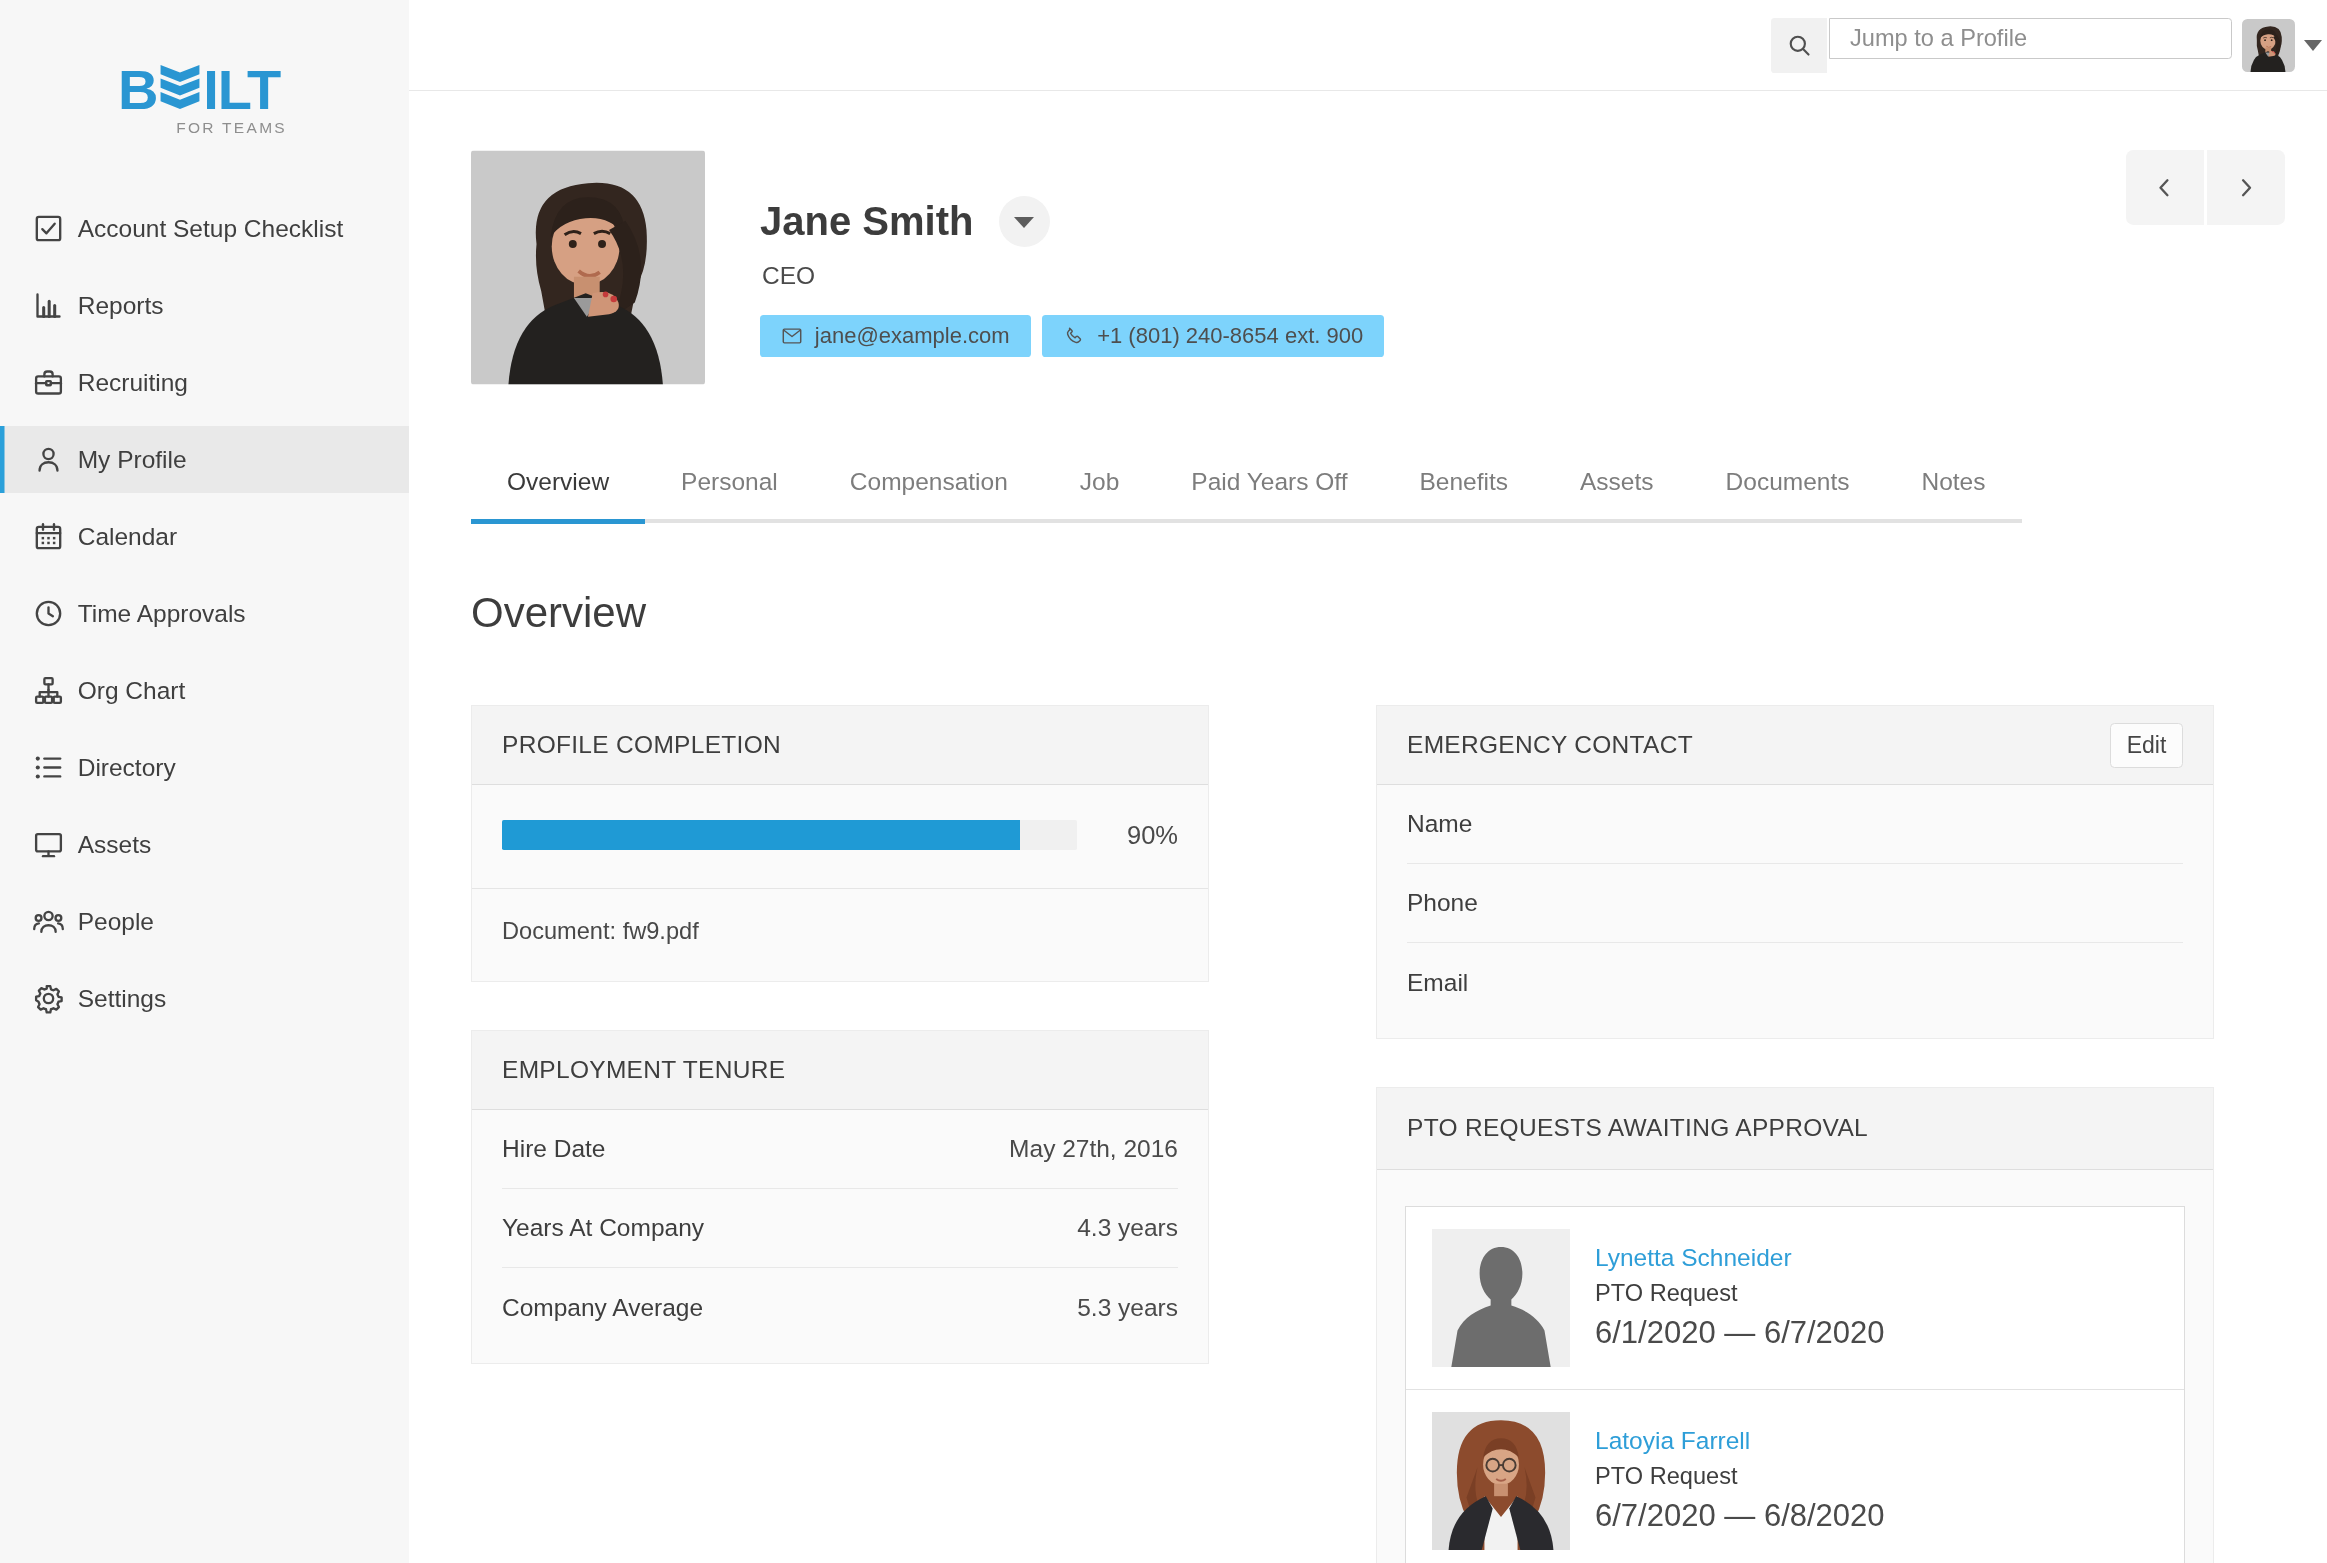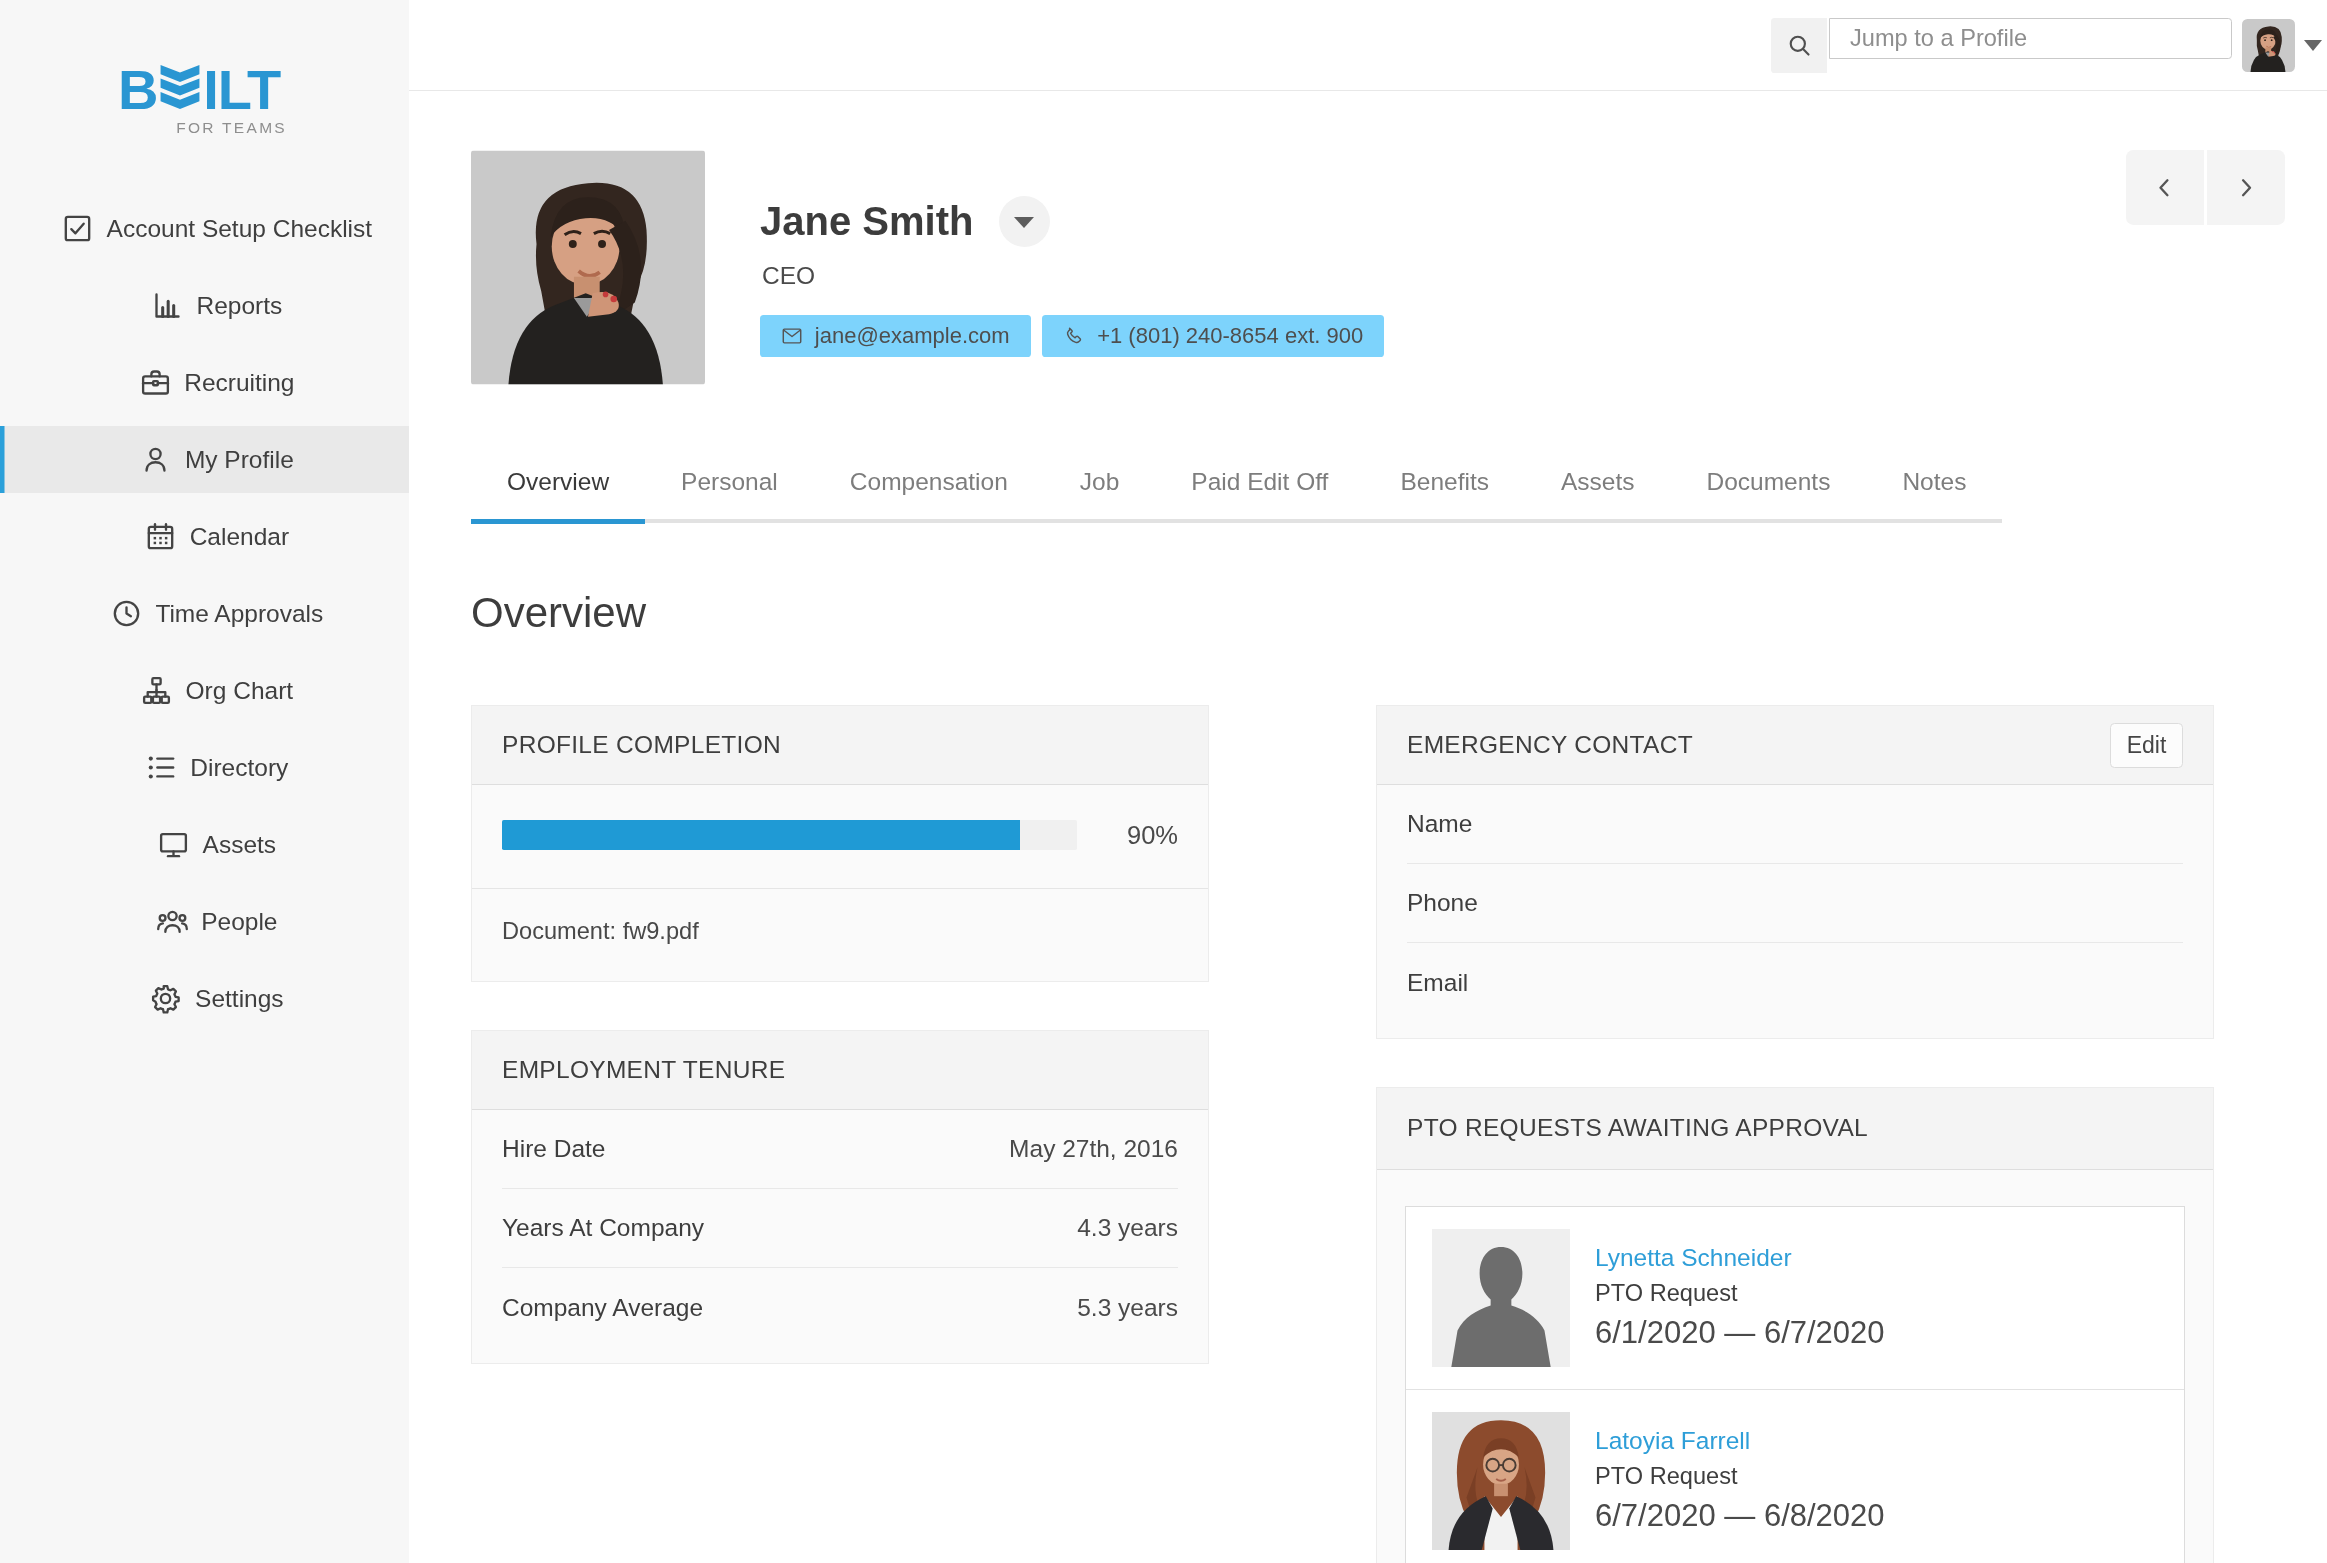--- a/index.html
+++ b/index.html
@@ -9,21 +9,21 @@
   
   .sidebar { position:absolute; left:0; top:0; width:409px; height:1564px; background:#f7f7f7; }
   .logo { position:absolute; left:118px; top:64px; width:169px; }
   .logo-row { display:flex; align-items:center; justify-content:flex-start; }
   .logo-letter { font-size:56px; line-height:51px; font-weight:800; color:#2a96d2; letter-spacing:-0.9px; }
   .logo-brick { width:42px; height:49px; margin:0 1.8px; }
   .logo-tag { margin-top:3.6px; text-align:right; font-size:15.5px; letter-spacing:2.3px; color:#8e8e8e; }
 
   .nav { position:absolute; left:0; top:195px; width:409px; }
   .nav-item { height:67px; margin-bottom:10px; display:flex; align-items:center;
-              padding-left:24px; font-size:24.5px; color:#3f3f3f; cursor:pointer;justify-content:center; }
+              padding-left:32px; font-size:24.5px; color:#3f3f3f; cursor:pointer; }
   .nav-item.active { background:#e9e9e9; box-shadow:inset 4.5px 0 0 #2ba0da; }
   .nico { width:33px; height:33px; margin-right:12.7px; flex:none;
           stroke:#444; fill:none; stroke-width:1.7; stroke-linecap:round; stroke-linejoin:round; }
   .nico .fl { fill:#444; stroke:none; }
 
   
   .topbar { position:absolute; left:409px; top:0; width:1918px; height:91px; background:#fff;
             border-bottom:0.9px solid #e8e8e8; }
   .search-btn { position:absolute; left:1362px; top:18px; width:56px; height:55px; background:#f1f1f1;
                 border-radius:3.6px 0 0 3.6px; display:flex; align-items:center; justify-content:center; cursor:pointer; }
@@ -338,21 +338,21 @@
       </svg>
   </div>
 </div>
 
 <div class="tabbar">
   <div class="tabs-row">
     <div class="tab active">Overview</div>
     <div class="tab">Personal</div>
     <div class="tab">Compensation</div>
     <div class="tab">Job</div>
-    <div class="tab">Paid Edit Off</div>
+    <div class="tab">Paid Years Off</div>
     <div class="tab">Benefits</div>
     <div class="tab">Assets</div>
     <div class="tab">Documents</div>
     <div class="tab">Notes</div>
   </div>
   <div class="tab-underline"></div>
 </div>
 
 <h1 class="page-h1">Overview</h1>
 

